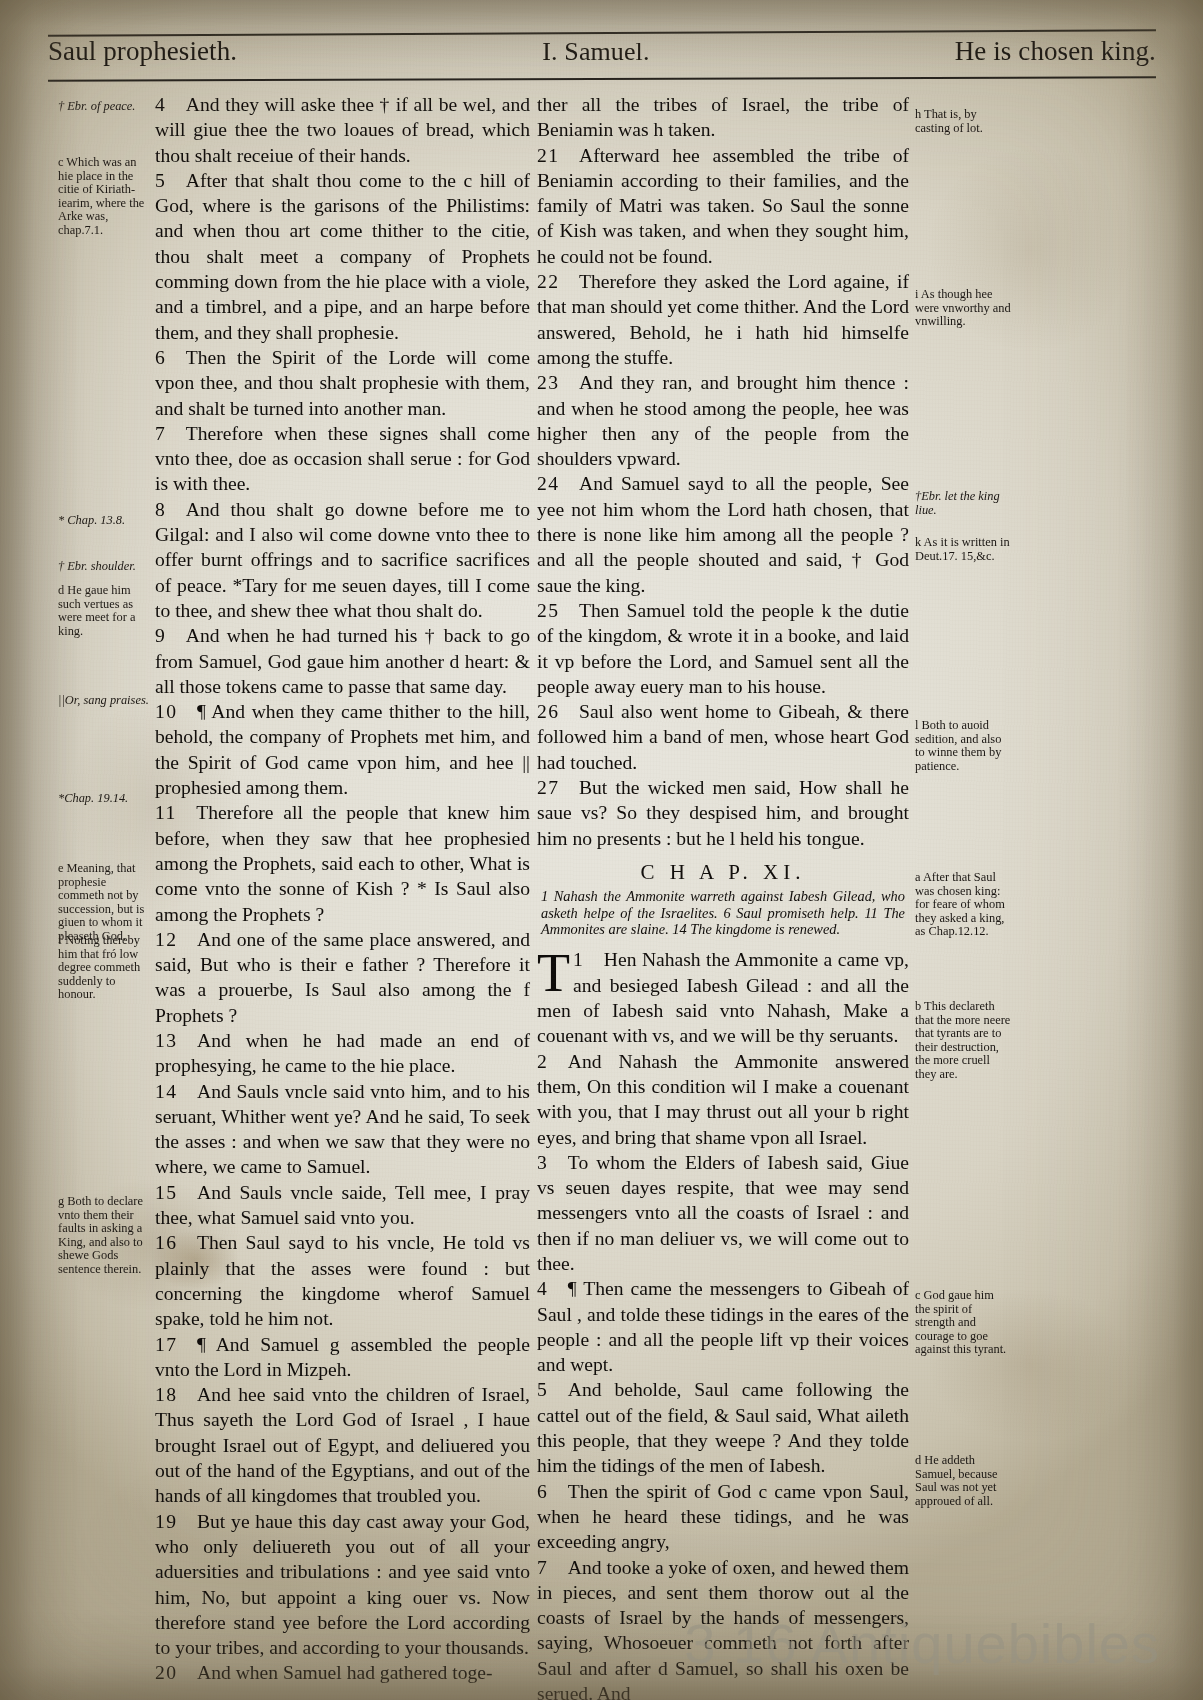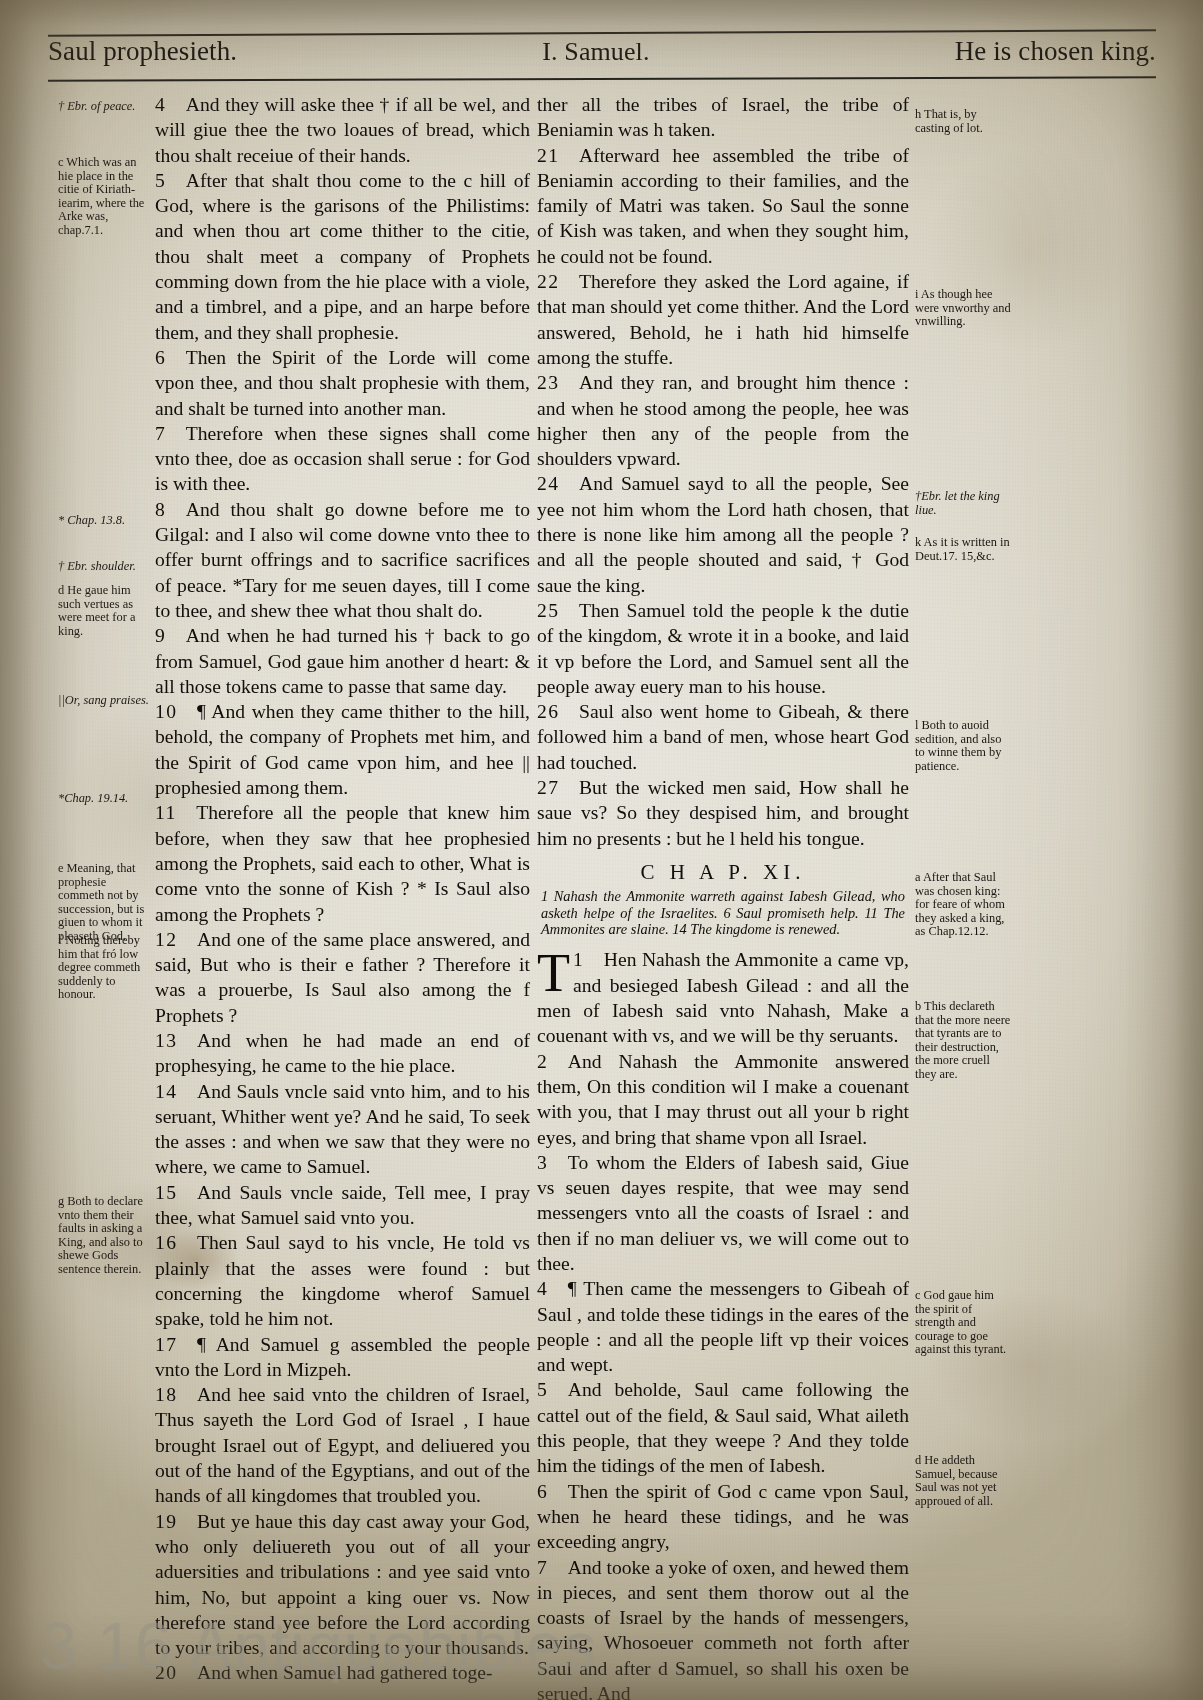--- a/index.html
+++ b/index.html
@@ -64,24 +64,25 @@
     margin:0 0 10px 0;padding:0 4px;
   }
   .dropcap{
     float:left;font-size:54px;line-height:44px;padding:4px 3px 0 0;
     font-family:"Liberation Serif",serif;color:#0d0b09;
   }
   p.p{margin:0;text-indent:0;}
 
   
   .wm{
-    position:absolute;left:40px;bottom:16px;width:1120px;
-    font-size:66px;color:rgba(150,145,132,.55);
+    position:absolute;left:40px;bottom:24px;width:1120px;
+    font-size:56px;color:rgba(150,145,132,.55);
     font-family:"Liberation Sans",sans-serif;letter-spacing:1px;
     pointer-events:none;
+    text-align:right;
   }
 </style>
 </head>
 <body>
 
 <div class="page">
 
   <div class="stain" style="left:150px;top:1230px;width:90px;height:60px;background:radial-gradient(ellipse at center, rgba(122,96,54,.30), rgba(122,96,54,0) 70%);"></div>
   <div class="stain" style="left:60px;top:1180px;width:180px;height:130px;background:radial-gradient(ellipse at center, rgba(130,112,80,.22), rgba(130,112,80,0) 72%);"></div>
   <div class="stain" style="left:930px;top:1290px;width:200px;height:150px;background:radial-gradient(ellipse at center, rgba(128,110,78,.20), rgba(128,110,78,0) 72%);"></div>

